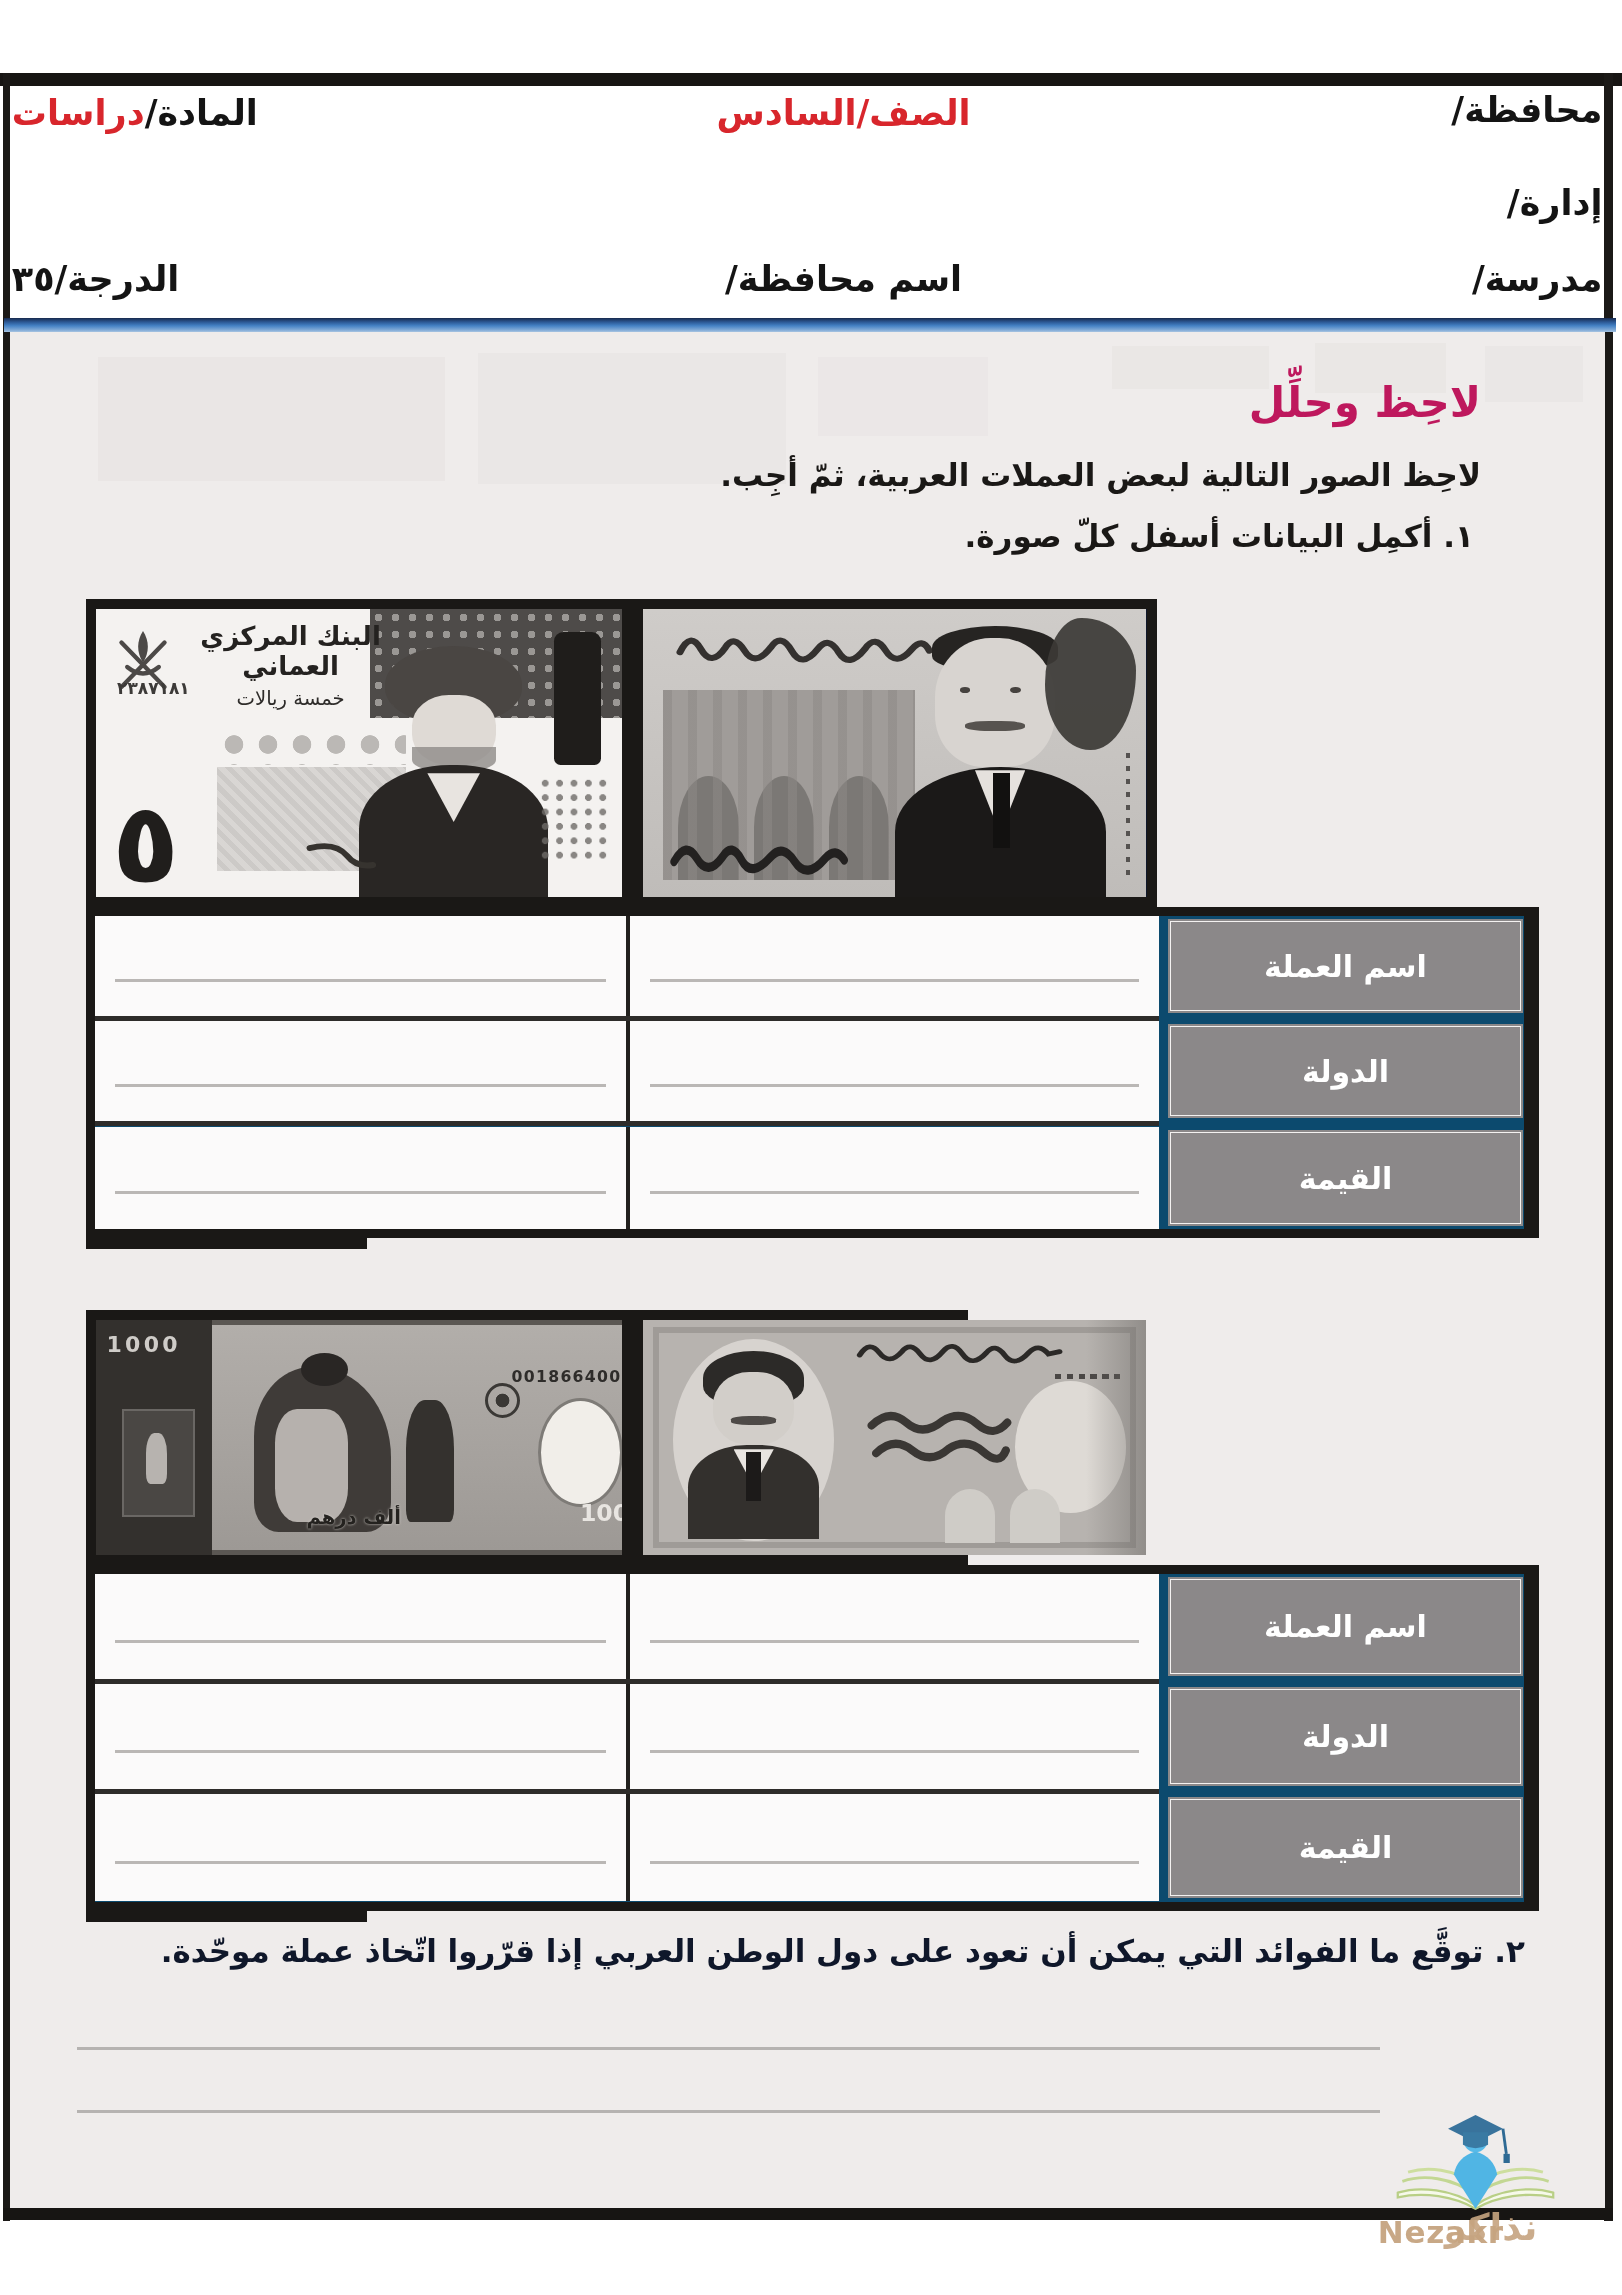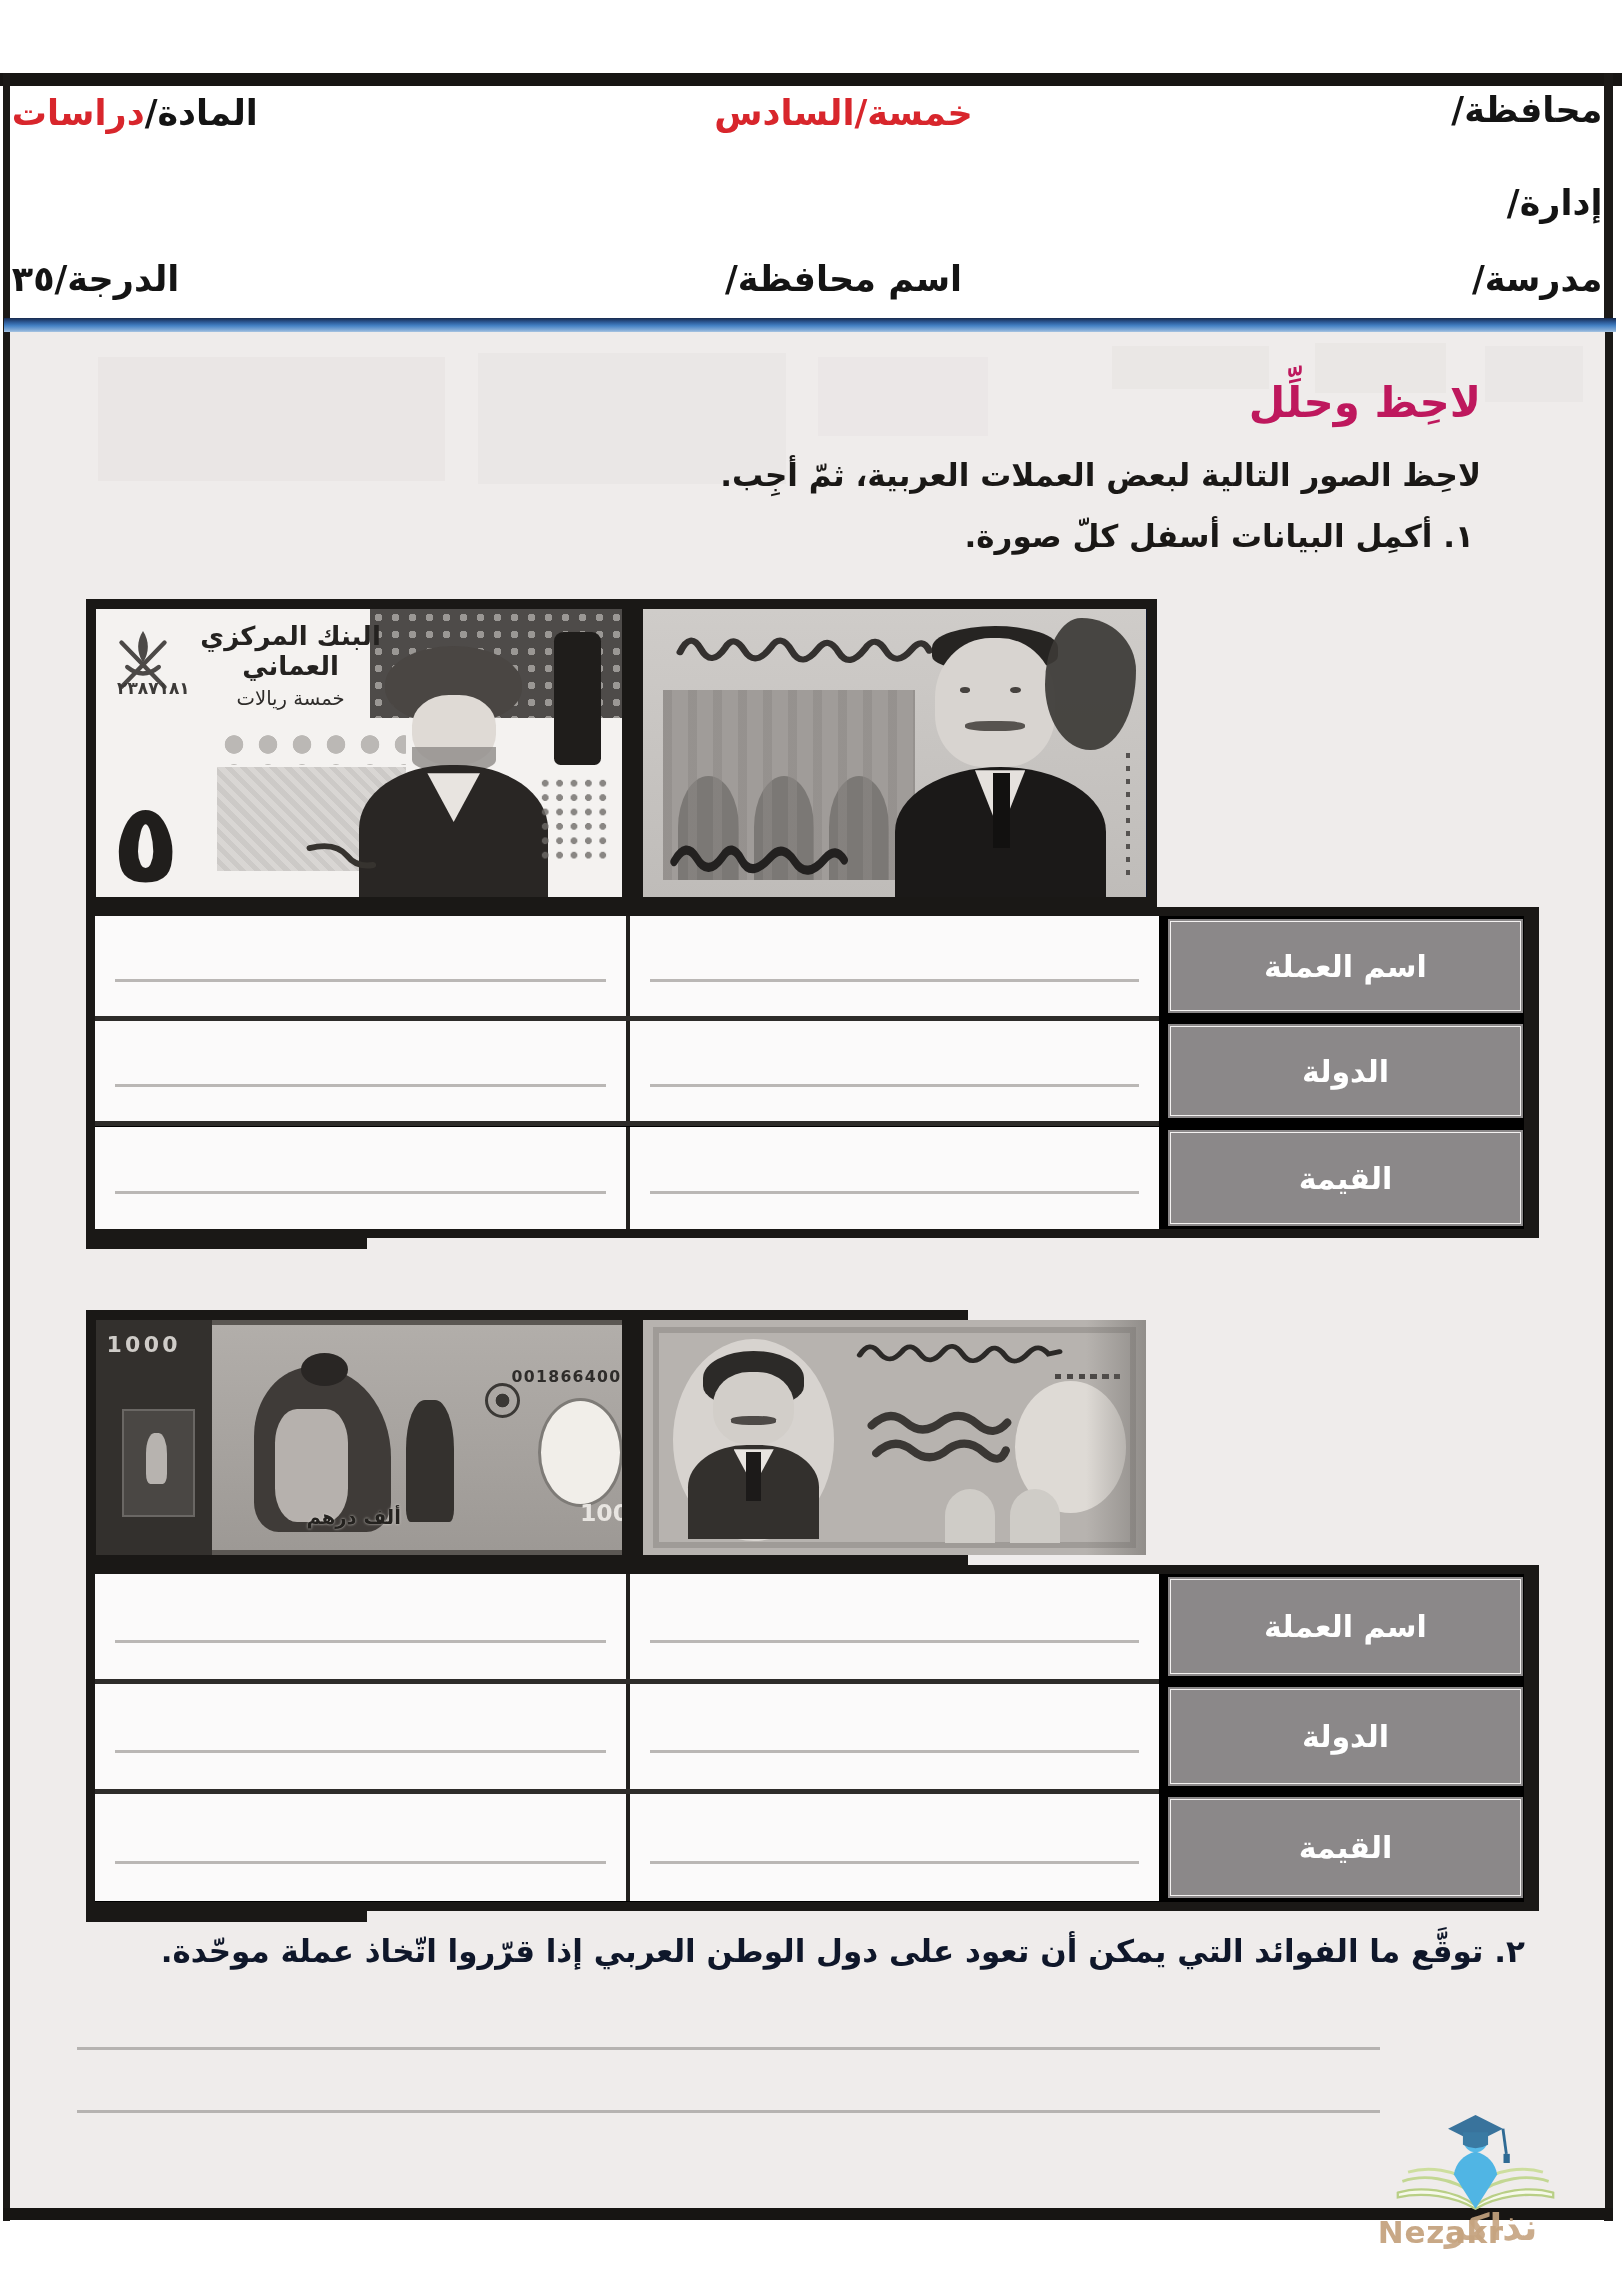--- a/index.html
+++ b/index.html
@@ -45,21 +45,21 @@
 
   
   .img-frame{border:10.5px solid #1a1816;background:#0f172a;box-sizing:border-box;}
   .frame1{left:86px;top:599px;width:1071px;height:308px;}
   .frame2{left:86px;top:1310px;width:882px;height:255px;}
   .img-divider{background:#1a1816;top:0;height:100%;left:526px;width:21px;}
   .cellL{left:0;top:0;width:526px;height:100%;overflow:hidden;}
   .cellR{left:547px;top:0;width:503px;height:100%;overflow:hidden;}
 
   
-  .wtable{border:9.2px solid #1a1816;border-right-width:15.7px;background:#000000;box-sizing:border-box;padding-left:7px;}
+  .wtable{border:9.2px solid #1a1816;border-right-width:15.7px;background:#0c4a6e;box-sizing:border-box;padding-left:7px;}
   .table1{left:86px;top:907px;width:1453px;height:331px;}
   .table2{left:86px;top:1565px;width:1453px;height:346px;}
   .t-row{left:0;width:1428px;}
   .t1 .r1{top:0;height:100px;}   .t1 .s1{top:100px;height:5.2px;}
   .t1 .r2{top:105px;height:100px;} .t1 .s2{top:205px;height:5.2px;}
   .t1 .r3{top:211px;height:102px;}
   .t2 .r1{top:0;height:105px;}   .t2 .s1{top:105px;height:5.2px;}
   .t2 .r2{top:110px;height:105px;} .t2 .s2{top:215px;height:5.2px;}
   .t2 .r3{top:220px;height:107px;}
   .row-sep{left:0;width:1064px;background:#2e2c2a;}
@@ -163,21 +163,21 @@
 </head>
 <body>
 
 <div class="nosel">
 
   <div class="abs top-bar"></div>
   <div class="abs border-left"></div>
   <div class="abs border-right"></div>
 
   <div class="abs hdr h-gov rtl">محافظة/</div>
-  <div class="abs hdr h-class rtl">خمسة/السادس</div>
+  <div class="abs hdr h-class rtl">الصف/السادس</div>
   <div class="abs hdr h-subject rtl"><span>المادة/</span><span class="red">دراسات</span></div>
   <div class="abs hdr h-admin rtl">إدارة/</div>
   <div class="abs hdr h-school rtl">مدرسة/</div>
   <div class="abs hdr h-student rtl">اسم محافظة/</div>
   <div class="abs hdr h-grade rtl">الدرجة/٣٥</div>
 
   <div class="abs blue-divider"></div>
 
   <div class="abs content-bg"></div>
   <div class="abs ghost g1"></div>

